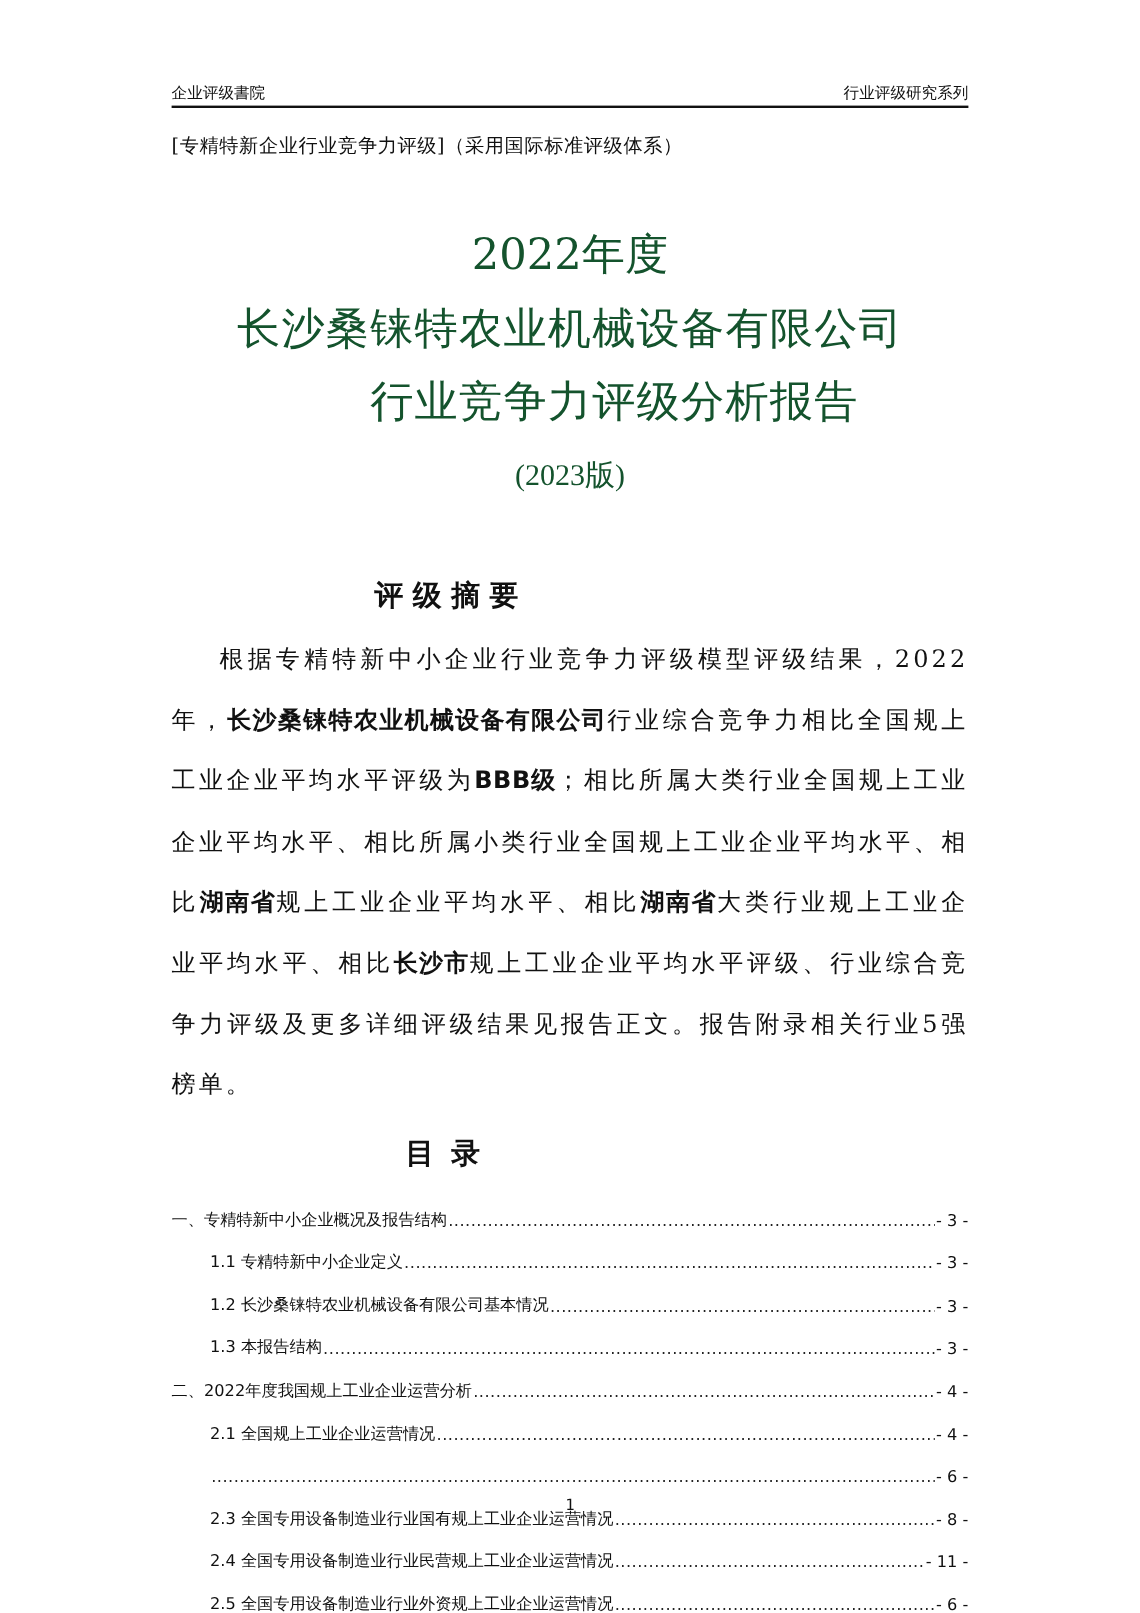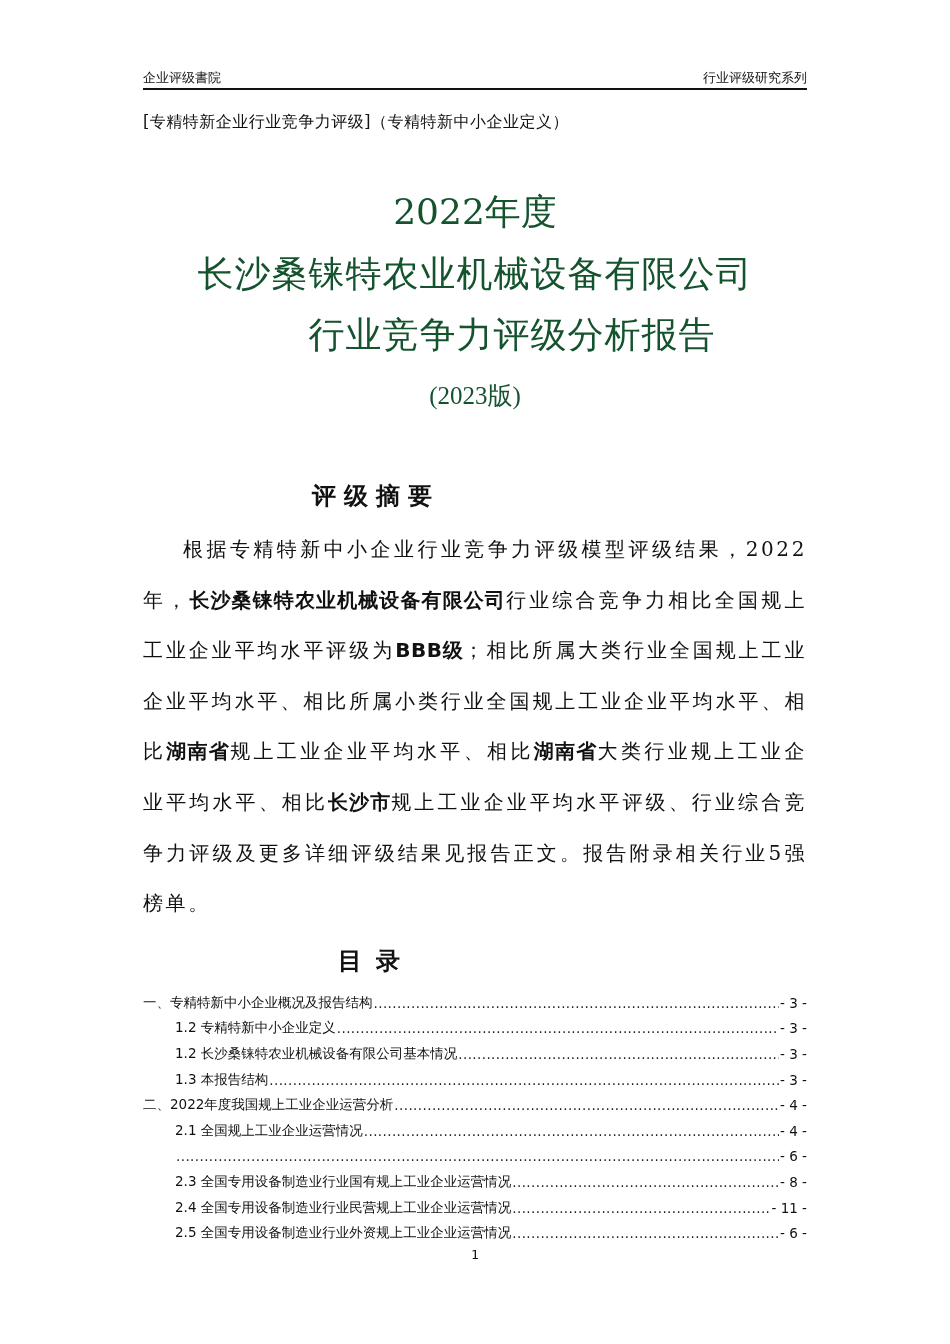--- a/index.html
+++ b/index.html
@@ -20,58 +20,58 @@
                      font-family: "DejaVu Sans", "Liberation Sans", sans-serif; font-weight: bold;
                      font-size: 24px; letter-spacing: 8px; }
   .abstract-heading { top: 480px; }
   .toc-heading { top: 945px; letter-spacing: 14px; }
   .abstract { position: absolute; left: 143px; top: 524px; width: 664px;
               font-size: 20px; line-height: 50.6px; text-align: justify; text-indent: 2em;
               letter-spacing: 2.6px; }
   .abstract b { font-family: "DejaVu Sans", "Liberation Sans", sans-serif; font-weight: bold; letter-spacing: 0.5px; }
   .toc { position: absolute; left: 143px; top: 990px; width: 664px;
          font-family: "DejaVu Sans", "Liberation Sans", sans-serif; font-size: 13.5px; }
-  .toc-row { display: flex; align-items: center; height: 25.6px; white-space: nowrap; }
+  .toc-row { display: flex; align-items: flex-end; height: 25.6px; white-space: nowrap; margin-top: 10px; }
   .toc-row.sub { padding-left: 32px; }
   .toc-row .label { flex: 0 0 auto; }
   .toc-row .dots { flex: 1 1 auto; overflow: hidden; color: #222; margin: 0 1px; }
   .toc-row .dots::before { content: "........................................................................................................................................................................................................................"; letter-spacing: 0.4px; }
   .toc-row .page { flex: 0 0 auto; }
   .page-number { position: absolute; left: 0; width: 950px; top: 1247px; text-align: center;
                  font-family: "DejaVu Sans Mono", "Liberation Mono", monospace; font-size: 13px; }
 </style>
 </head>
 <body>
 
 <div class="header">
   <span class="left">企业评级書院</span>
   <span class="right">行业评级研究系列</span>
 </div>
 
-<div class="tagline">[专精特新企业行业竞争力评级]（专精特新中小企业定义）</div>
+<div class="tagline">[专精特新企业行业竞争力评级]（采用国际标准评级体系）</div>
 
 <div class="title t1">2022年度</div>
 <div class="title t2">长沙桑铼特农业机械设备有限公司</div>
 <div class="title t3">行业竞争力评级分析报告</div>
 <div class="title t4">(2023版)</div>
 
 <div class="section-heading abstract-heading">评级摘要</div>
 
 <div class="abstract" id="abstract-body"><span>根据专精特新中小企业行业竞争力评级模型评级结果，2022年，</span><b>长沙桑铼特农业机械设备有限公司</b><span>行业综合竞争力相比全国规上工业企业平均水平评级为</span><b>BBB级</b><span>；相比所属大类行业全国规上工业企业平均水平、相比所属小类行业全国规上工业企业平均水平、相比</span><b>湖南省</b><span>规上工业企业平均水平、相比</span><b>湖南省</b><span>大类行业规上工业企业平均水平、相比</span><b>长沙市</b><span>规上工业企业平均水平评级、行业综合竞争力评级及更多详细评级结果见报告正文。报告附录相关行业5强榜单。</span></div>
 
 <div class="section-heading toc-heading">目录</div>
 
 <div class="toc" id="toc-list">
     <div class="toc-row">
       <span class="label">一、专精特新中小企业概况及报告结构</span>
       <span class="dots"></span>
       <span class="page">- 3 -</span>
     </div>
     <div class="toc-row sub">
-      <span class="label">1.2 专精特新中小企业定义</span>
+      <span class="label">1.1 专精特新中小企业定义</span>
       <span class="dots"></span>
       <span class="page">- 3 -</span>
     </div>
     <div class="toc-row sub">
       <span class="label">1.2 长沙桑铼特农业机械设备有限公司基本情况</span>
       <span class="dots"></span>
       <span class="page">- 3 -</span>
     </div>
     <div class="toc-row sub">
       <span class="label">1.3 本报告结构</span>

